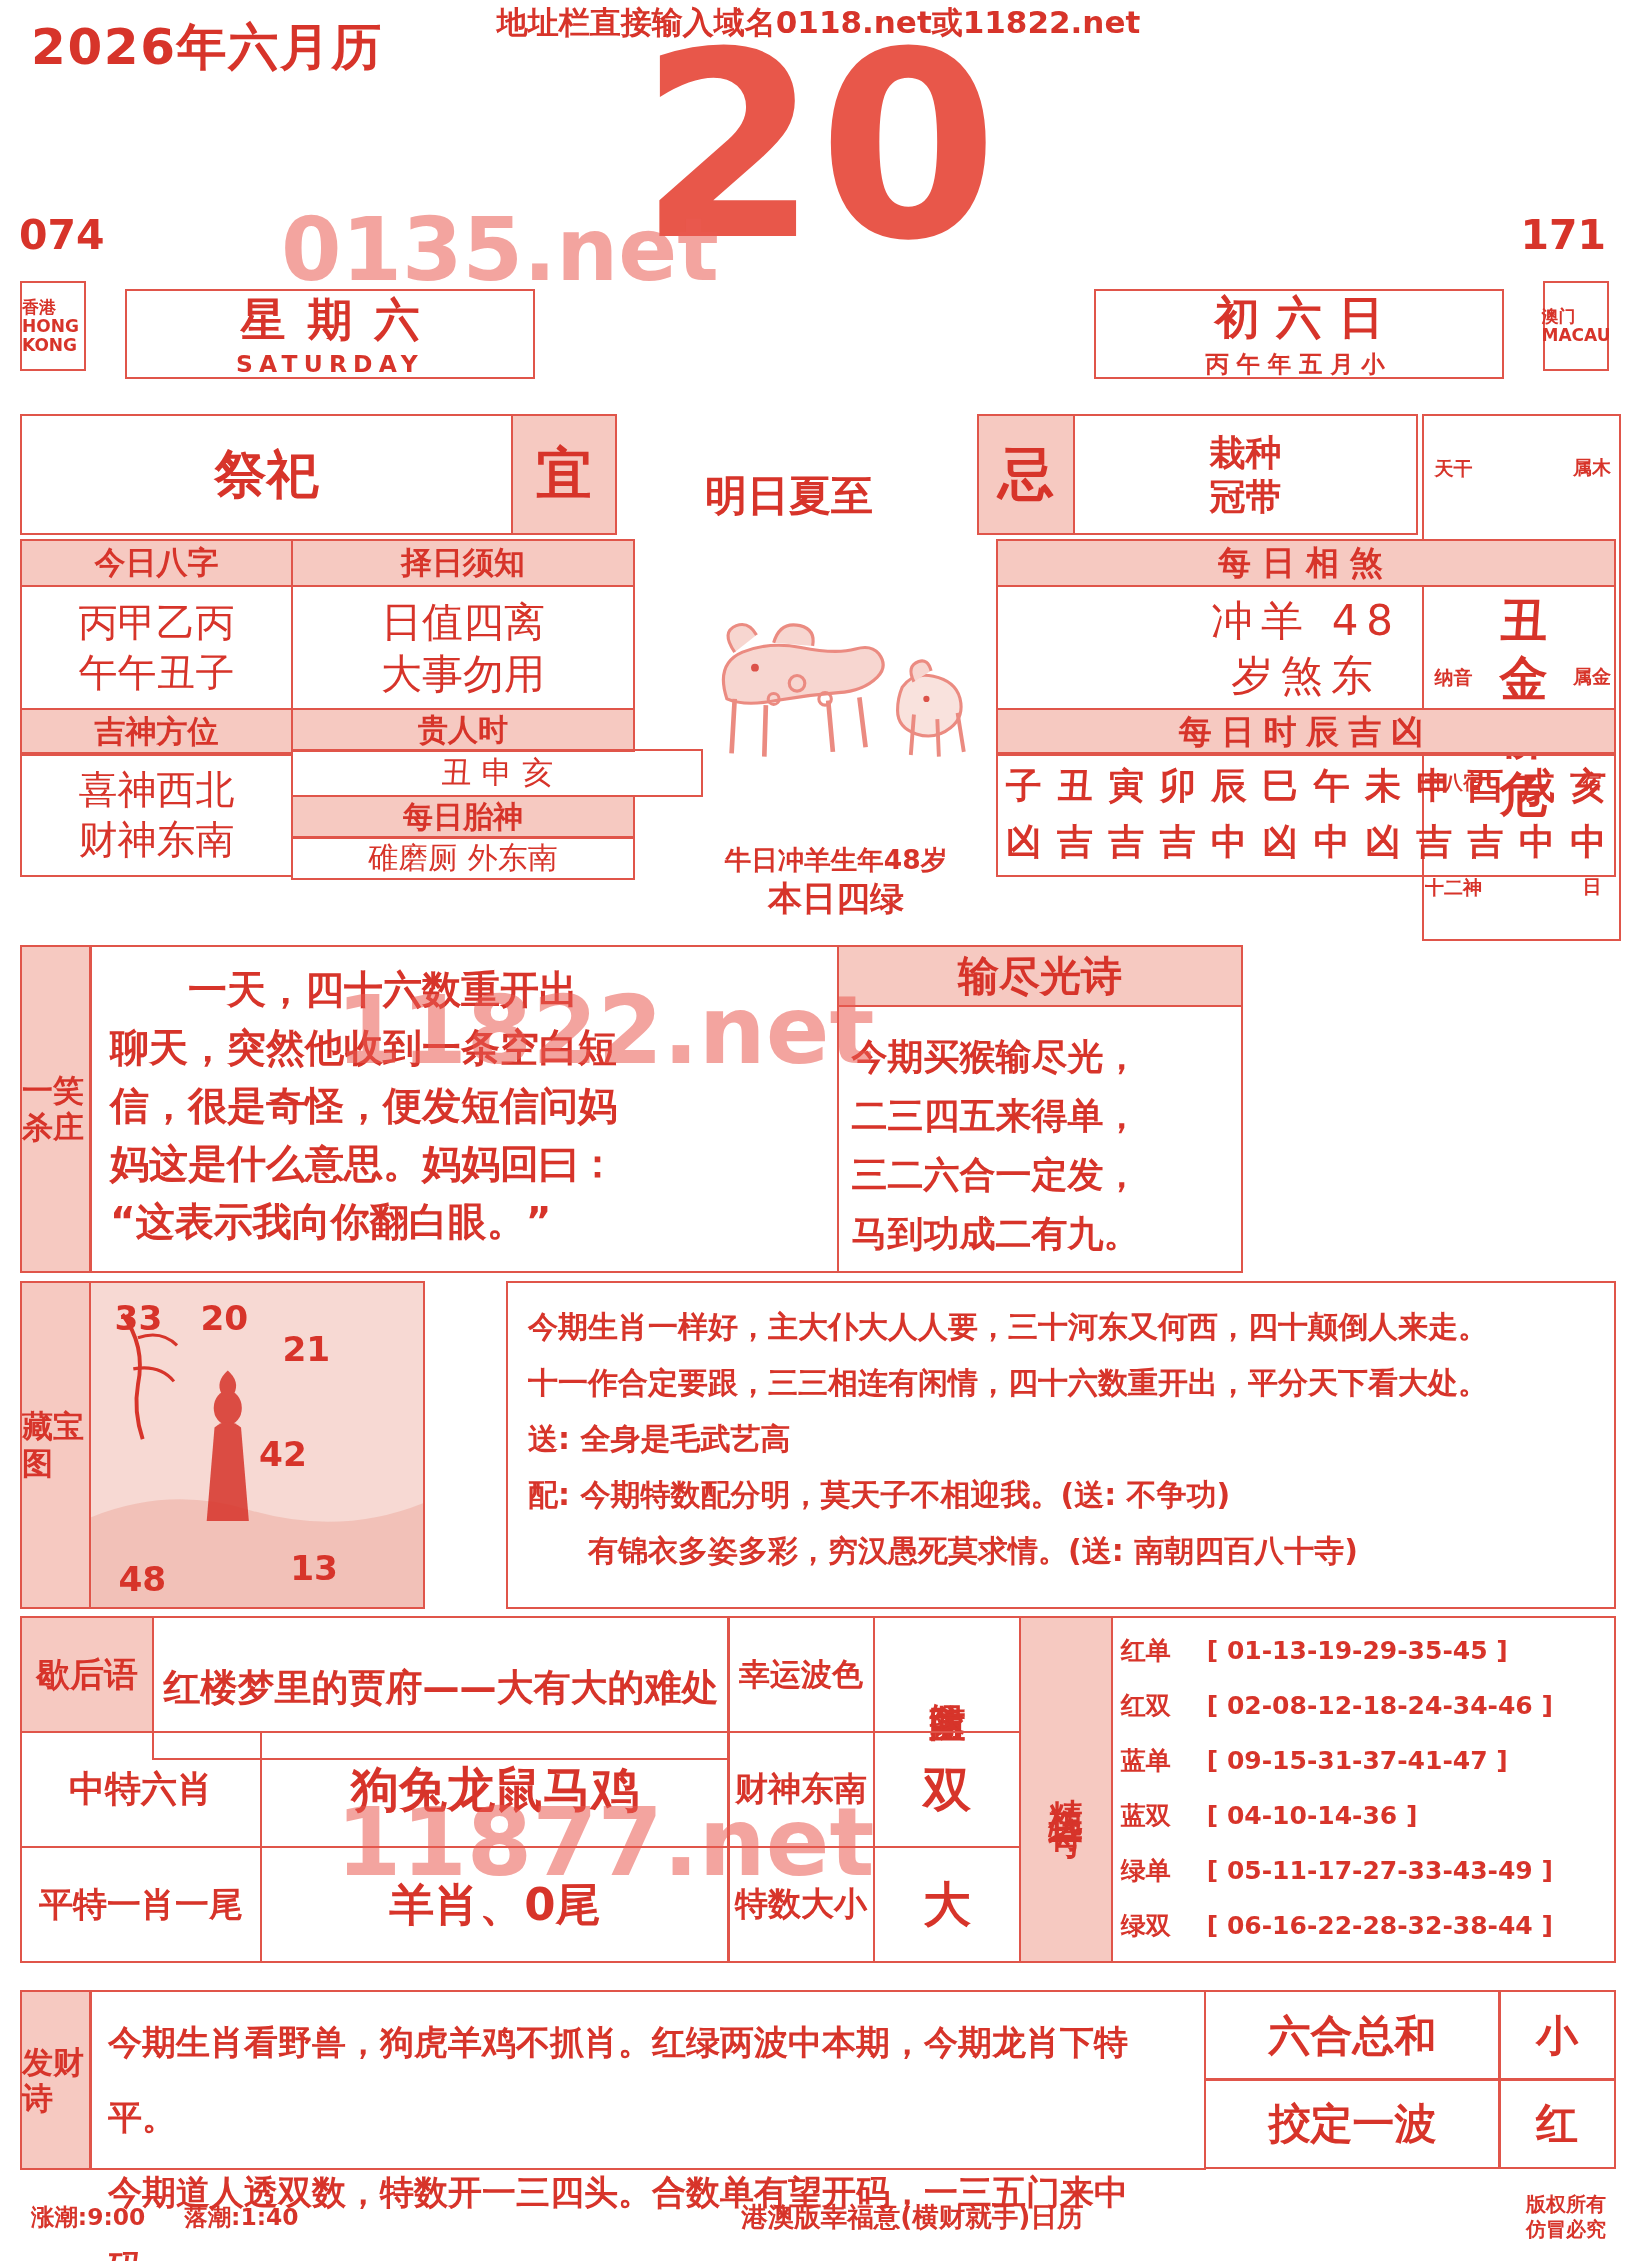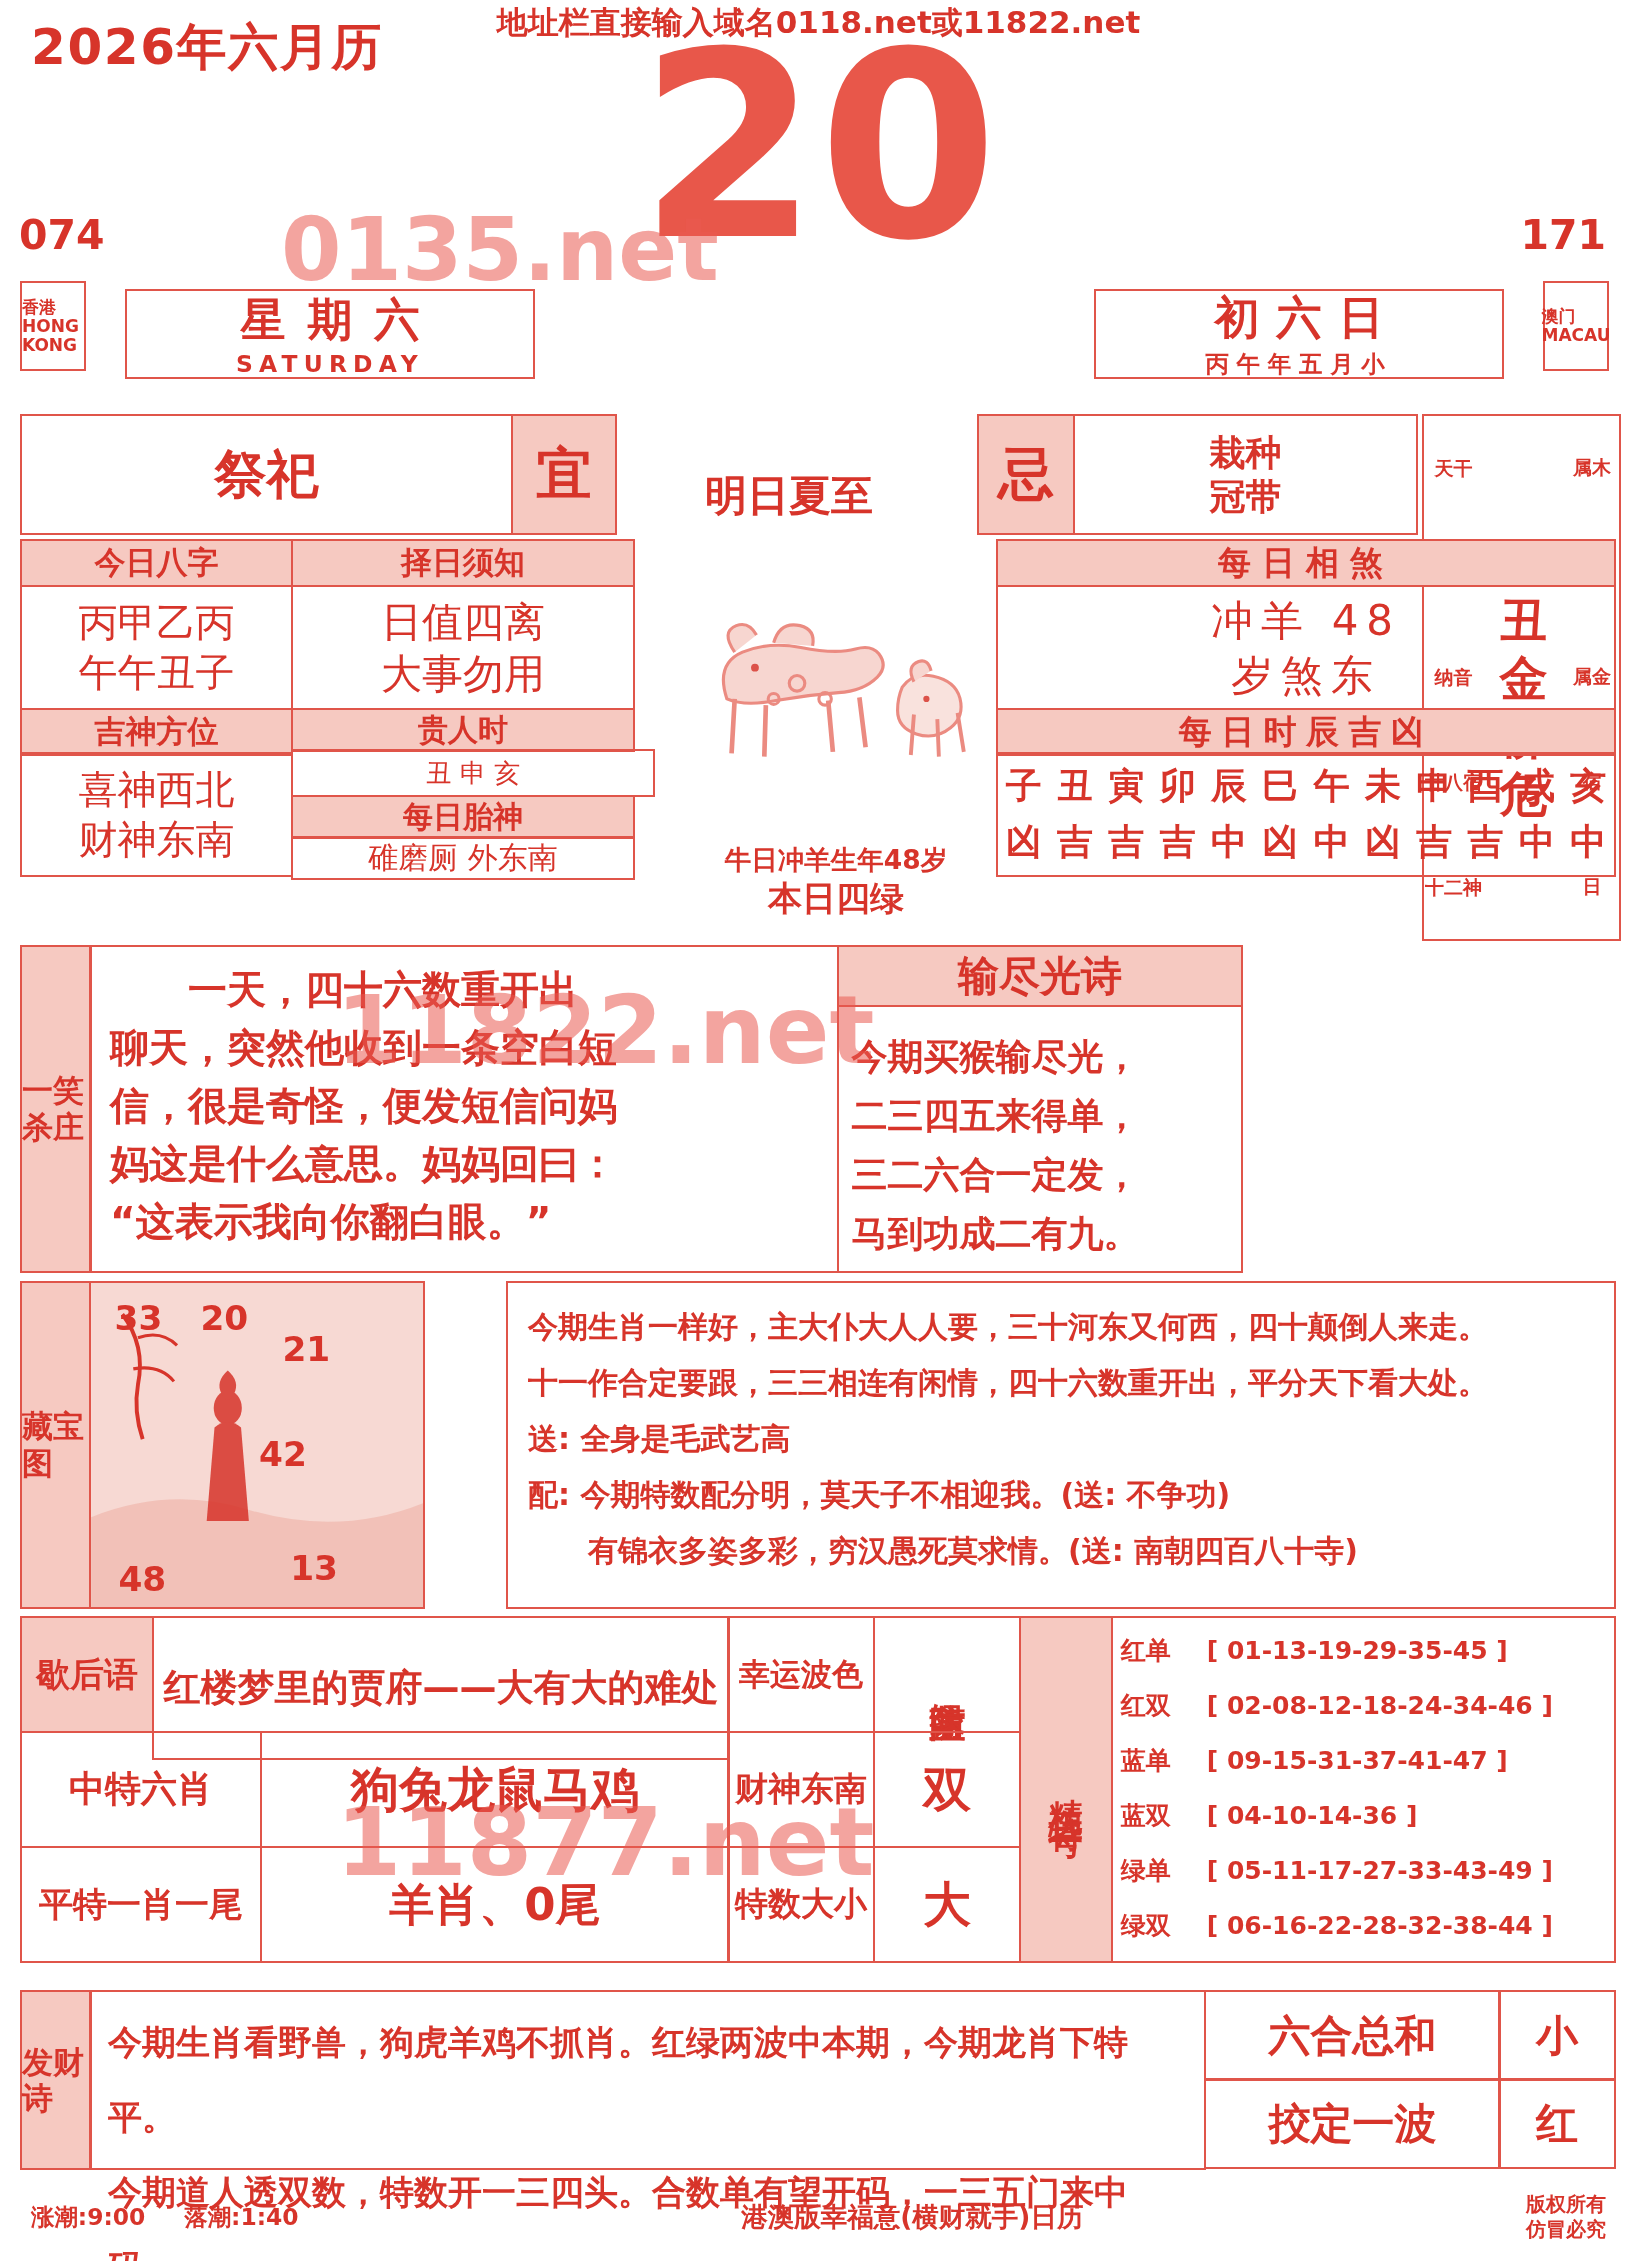--- a/index.html
+++ b/index.html
@@ -181,21 +181,21 @@
       <span>大事勿用</span>
     </div>
 
     <div class="cell hd" style="left:0;top:169px;width:273px;height:48px;font-size:31px;">吉神方位</div>
     <div class="cell" style="left:0;top:213px;width:273px;height:125px;font-size:39px;line-height:50px;">
       <span>喜神西北</span>
       <span>财神东南</span>
     </div>
 
     <div class="cell hd" style="left:271px;top:169px;width:344px;height:44px;font-size:30px;">贵人时</div>
-    <div class="cell" style="left:271px;top:210px;width:364px;height:48px;font-size:26px;">丑 申 亥</div>
+    <div class="cell" style="left:271px;top:210px;width:412px;height:48px;font-size:31px;">丑 申 亥</div>
     <div class="cell hd" style="left:271px;top:256px;width:344px;height:44px;font-size:30px;">每日胎神</div>
     <div class="cell" style="left:271px;top:297px;width:344px;height:44px;font-size:30px;">碓磨厕 外东南</div>
 
     <div class="ox">
       <svg class="oxsvg" width="312" height="226" viewBox="0 0 400 290">
         <g fill="none" stroke="#e8776c" stroke-width="4">
           <path d="M60 150 q-15 -45 20 -60 q35 -14 75 -6 q45 9 70 2 q20 -6 30 6 q12 16 -2 30 q-18 18 -50 20 q-40 3 -80 10 q-40 8 -63 -2 z" fill="#f6cfc8"></path>
           <path d="M70 90 q-18 -26 2 -34 q16 -6 26 12" fill="#f6cfc8"></path>
           <path d="M120 78 q8 -28 34 -22 q20 5 16 26" fill="#f6cfc8"></path>
           <path d="M70 150 l-4 70 M110 158 l-2 66 M190 152 l6 66 M230 148 l8 64" stroke-width="6"></path>

